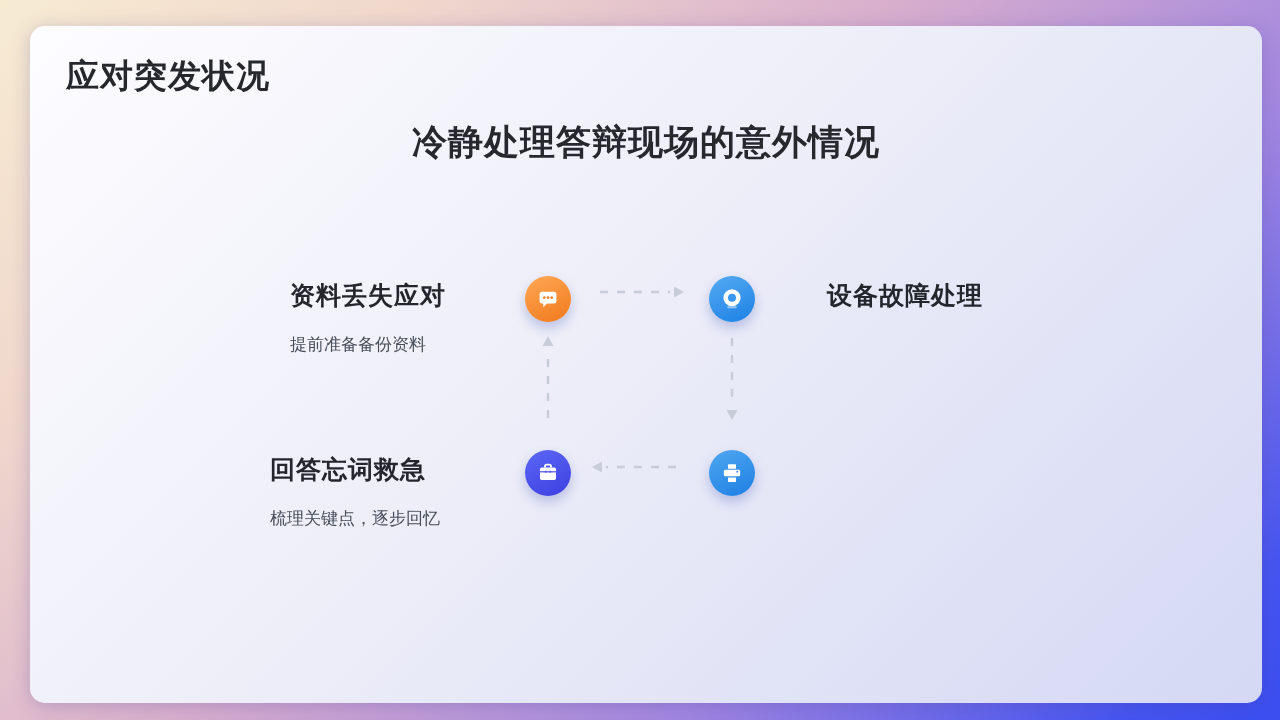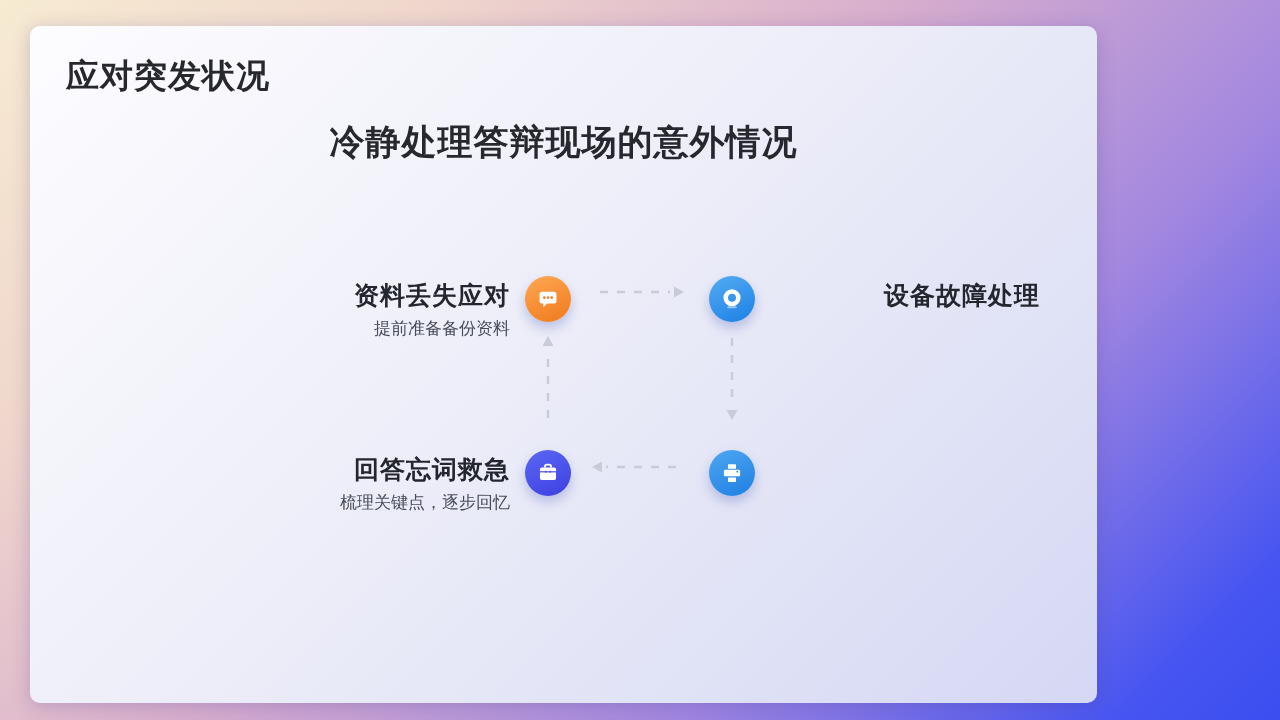--- a/index.html
+++ b/index.html
@@ -2,44 +2,44 @@
 <html><head>
 <meta charset="utf-8">
 <style>
   html, body { margin: 0; padding: 0; }
   body {
     width: 1280px; height: 720px; overflow: hidden; position: relative;
     font-family: "Liberation Sans", "DejaVu Sans", sans-serif;
     background: linear-gradient(135deg, #f7ebd2 0%, #efd6cc 22%, #d8aecd 45%, #a186e0 70%, #4655f1 92%, #3a4ef0 100%);
   }
   .panel {
-    position: absolute; left: 30px; top: 26px; width: 1067px; height: 677px;
-    border-radius: 10px;
+    position: absolute; left: 30px; top: 26px; width: 1232px; height: 677px;
+    border-radius: 15px;
     background: linear-gradient(135deg, #fdfcff 0%, #ecedf8 48%, #d5d8f4 100%);
     box-shadow: 0 3px 18px rgba(70, 60, 150, 0.25);
   }
   .slide-title {
     position: absolute; left: 36px; top: 30px;
     font-size: 33px; font-weight: bold; color: #26282e; letter-spacing: 1px;
     line-height: 40px;
   }
   .subtitle {
     position: absolute; left: 0; top: 97px; width: 100%; text-align: center;
     font-size: 35px; font-weight: bold; color: #26282e; letter-spacing: 1px;
     line-height: 38px;
   }
   .txt { position: absolute; }
-  .txt.align-r { text-align: right; }
-  .txt.align-l { text-align: right; }
+  .txt.align-r { text-align: left; }
+  .txt.align-l { text-align: center; }
   .item-title {
     font-size: 25px; font-weight: bold; color: #23262c; letter-spacing: 1px;
     line-height: 31px;
   }
   .item-desc {
-    margin-top: 7px; font-size: 17px; color: #474d5a; line-height: 22px;
+    margin-top: 23px; font-size: 17px; color: #474d5a; line-height: 22px;
   }
   .icon-circle {
     position: absolute; width: 46px; height: 46px; border-radius: 50%;
     display: flex; align-items: center; justify-content: center;
     box-shadow: 0 6px 12px rgba(55, 75, 175, 0.28);
   }
   .icon-circle svg { display: block; }
   .arrows-svg { position: absolute; left: 0; top: 0; pointer-events: none; }
 
   

